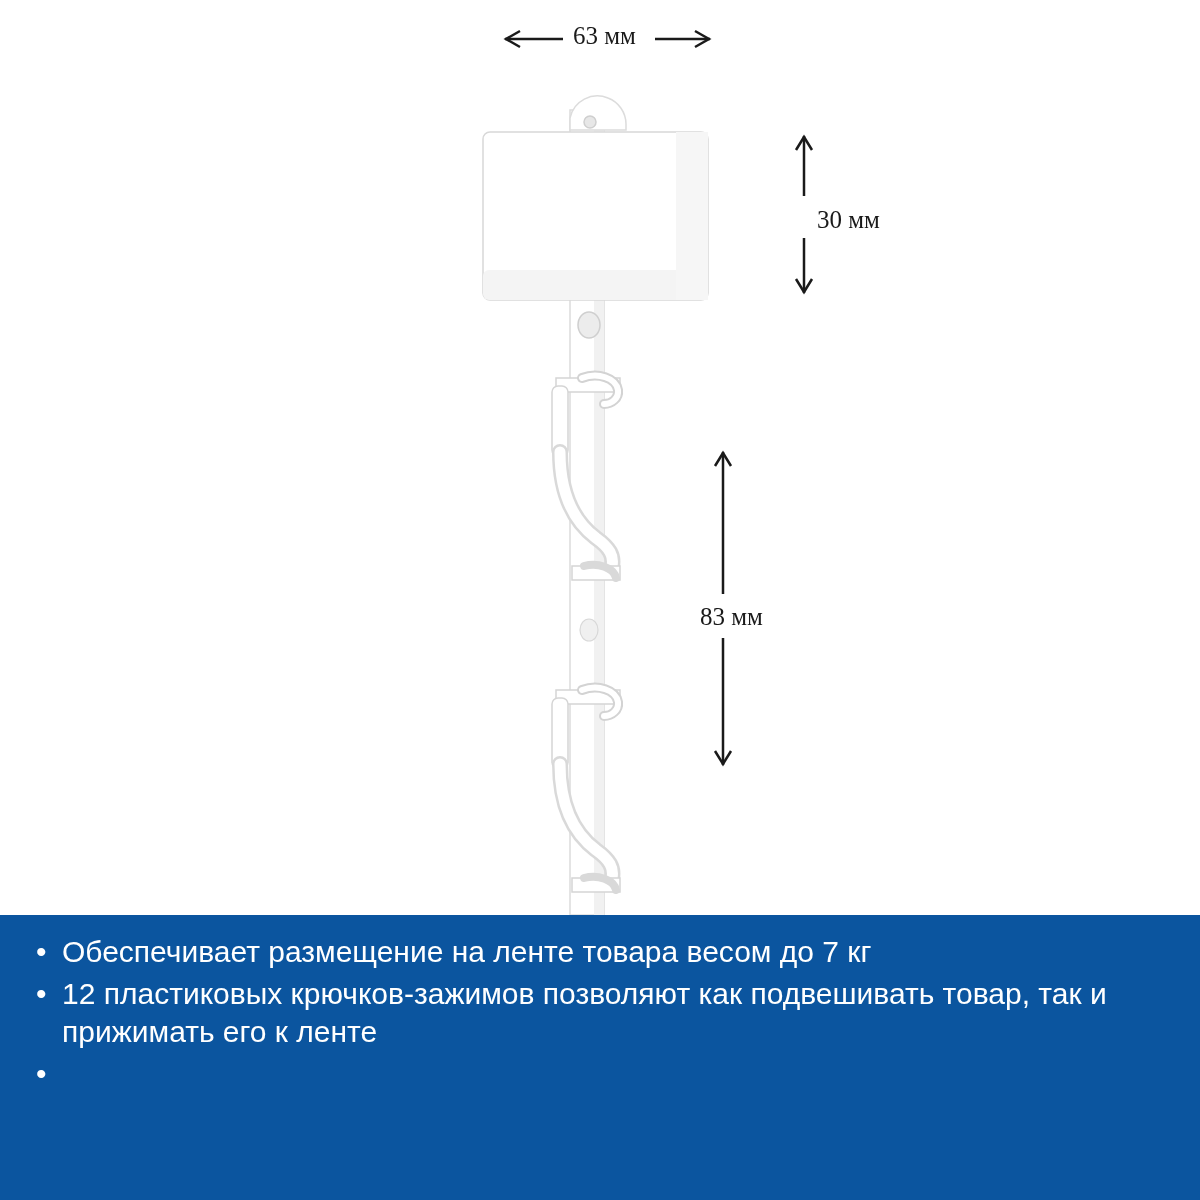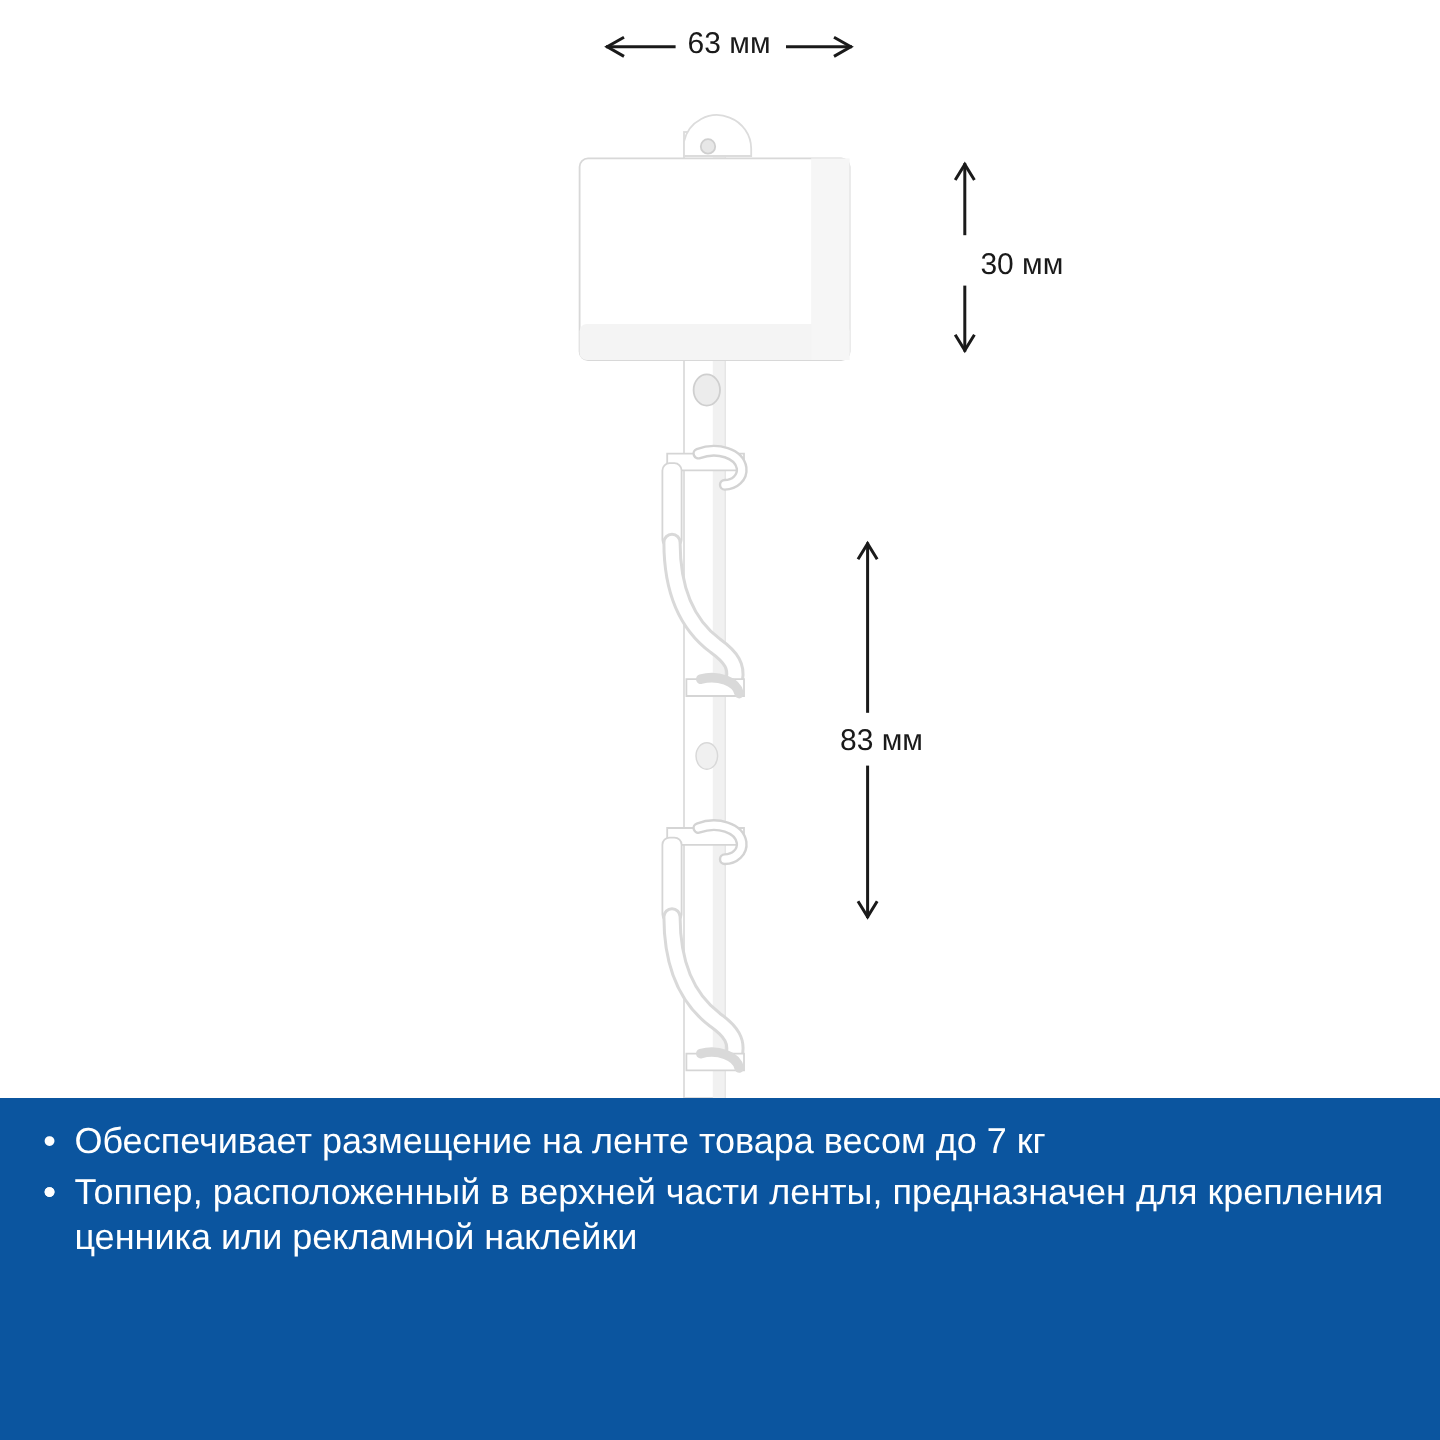--- a/index.html
+++ b/index.html
@@ -25,21 +25,21 @@
     background: #ffffff;
   }
   #diagram svg {
     display: block;
   }
 
   .dim-label {
     position: absolute;
     font-size: 25px;
     color: #1a1a1a;
-    font-family: Liberation Sans, sans-serif;
+    font-family: Liberation Serif, serif;
     white-space: nowrap;
   }
   #label-width {
     left: 573px;
     top: 22px;
   }
   #label-topper {
     left: 817px;
     top: 206px;
   }
@@ -166,19 +166,19 @@
 </div>
 
 <div id="features">
   <ul>
     <li>
       <span class="bullet">•</span>
       <span>Обеспечивает размещение на ленте товара весом до 7 кг</span>
     </li>
     <li>
       <span class="bullet">•</span>
+      <span>12 пластиковых крючков-зажимов позволяют как подвешивать товар, так и прижимать его к ленте</span>
     </li>
     <li>
       <span class="bullet">•</span>
-      <span>Топпер, расположенный в верхней части ленты, предназначен для крепления ценника или рекламной наклейки</span>
     </li>
   </ul>
 </div>
 
 </body></html>

